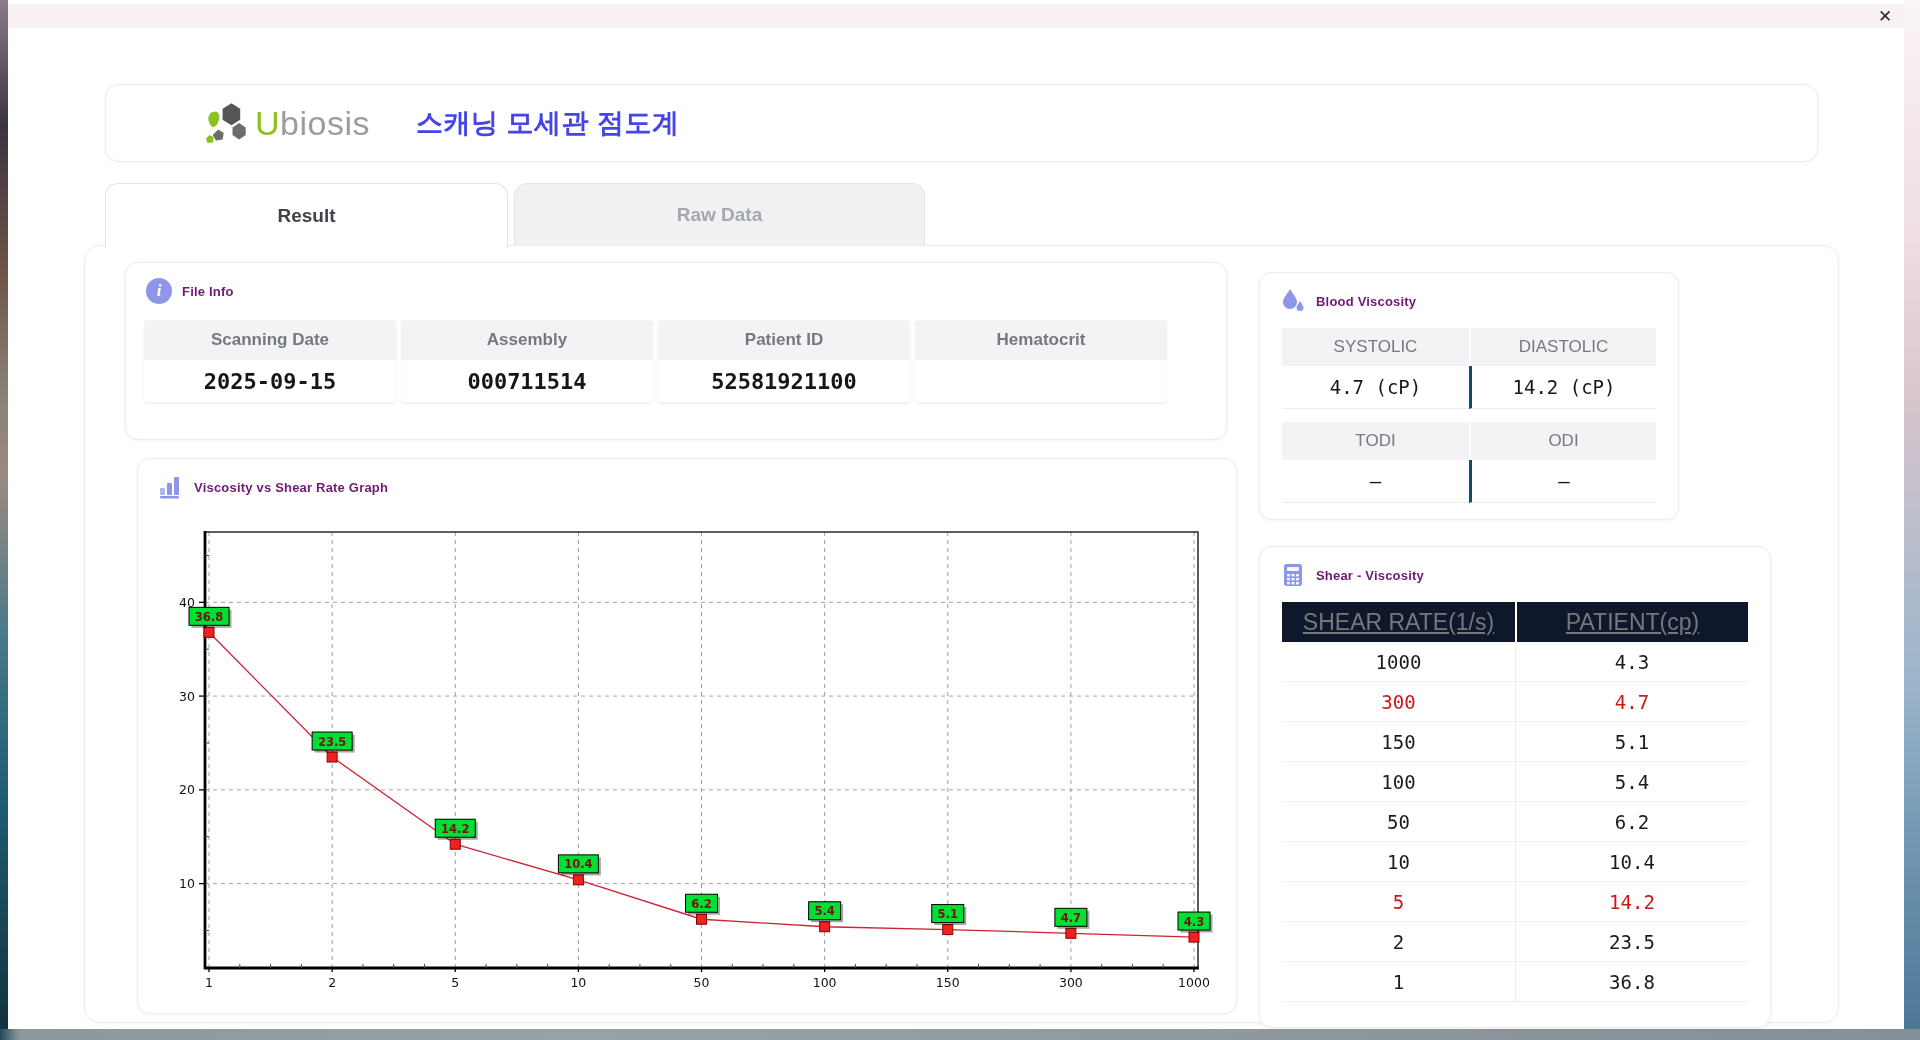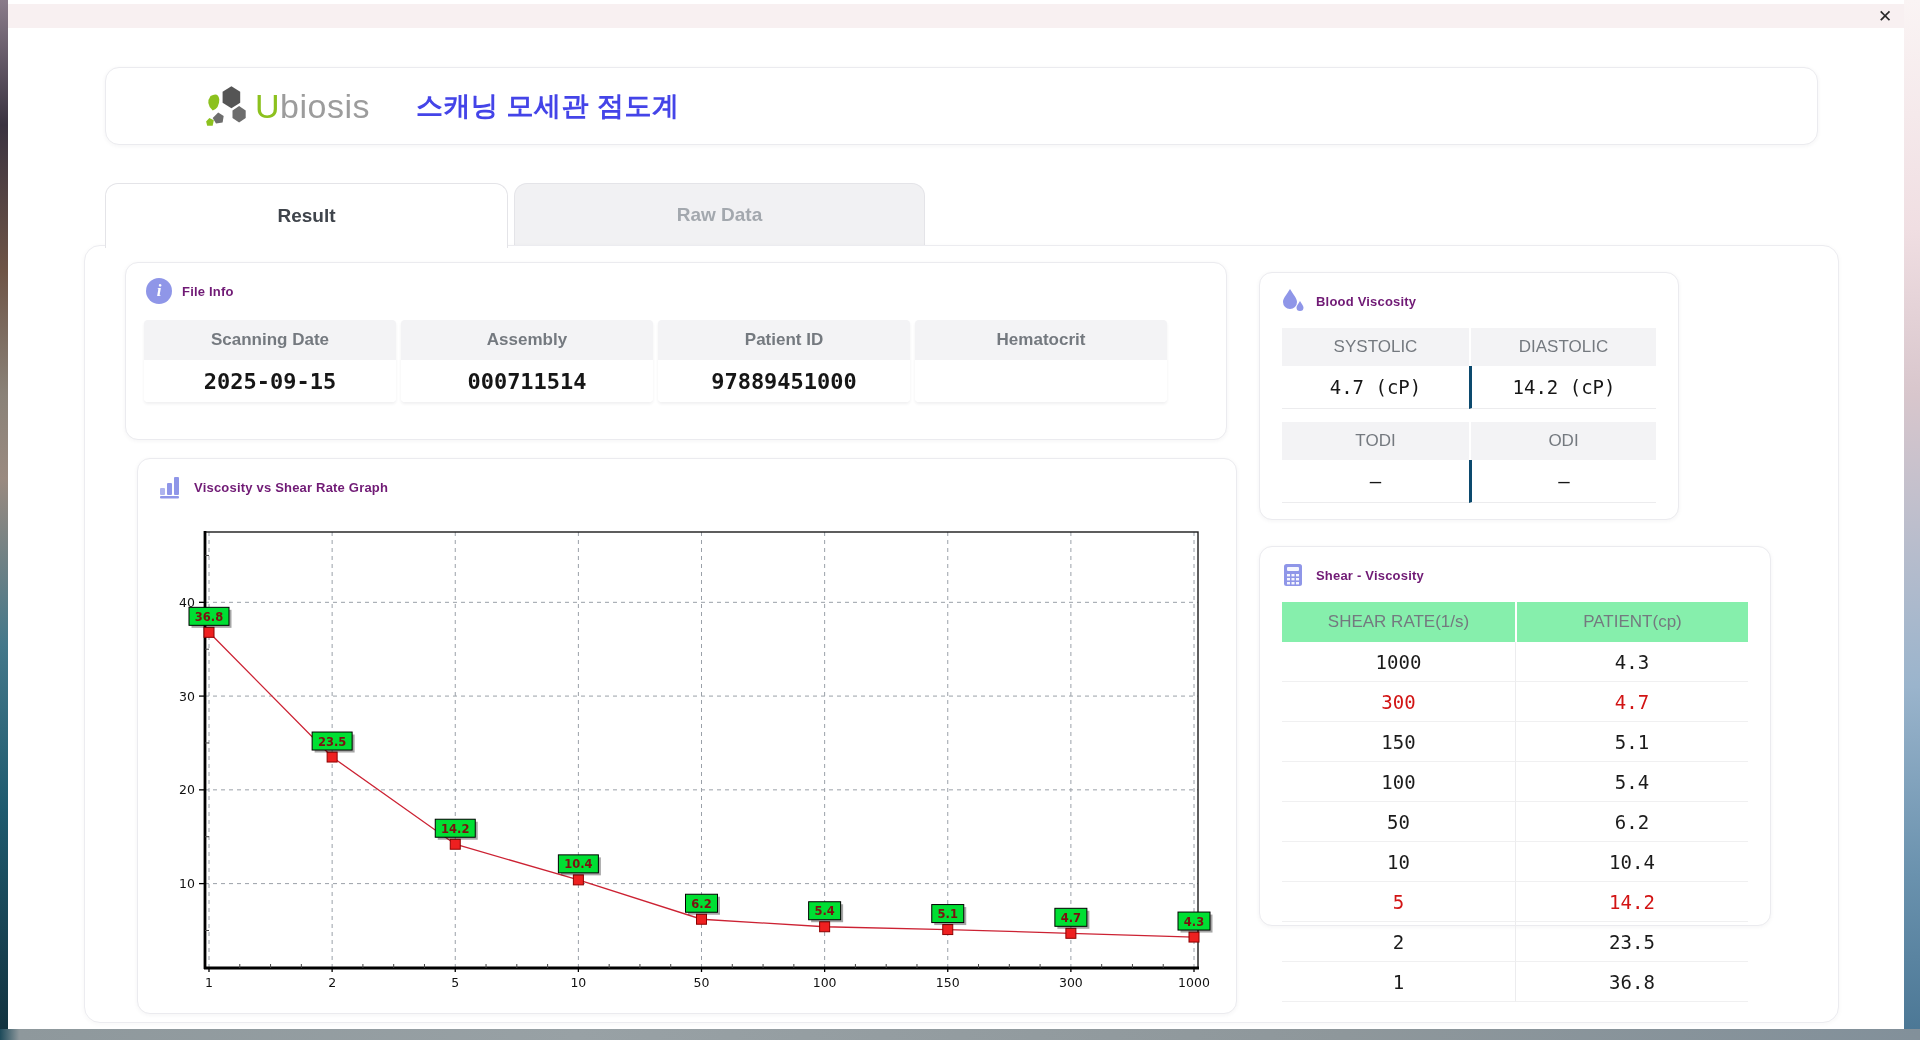--- a/index.html
+++ b/index.html
@@ -14,21 +14,21 @@
     background:linear-gradient(180deg,#faf4f4 0%,#f0dee2 22%,#d8c6cc 38%,#9ab4cc 66%,#6a92ae 84%,#4a7694 100%); }
   .taskbar-strip { position:absolute; left:0; bottom:0; width:1920px; height:11px;
     background:linear-gradient(90deg,#1d4a5a 0%,#8e989c 1%,#98a1a5 30%,#8e979b 70%,#82909a 100%); }
 
   .app-window { position:absolute; left:8px; top:0; width:1896px; height:1029px; background:#ffffff; }
   .titlebar { position:absolute; left:0; top:4px; width:1896px; height:24px; background:#f8f0f1; }
   .close-btn { position:absolute; right:6px; top:1px; width:26px; height:22px; border:none; background:transparent;
     font-size:17px; line-height:22px; color:#2a2a2a; cursor:pointer; font-family:"DejaVu Sans", sans-serif; }
 
   
-  .header-card { position:absolute; left:97px; top:67px; width:1713px; height:78px; background:#fff;
+  .header-card { position:absolute; left:97px; top:84px; width:1713px; height:78px; background:#fff;
     border:1px solid #ebebef; border-radius:14px; box-shadow:0 1px 4px rgba(40,40,60,0.05);
     display:flex; align-items:center; }
   .logo { display:flex; align-items:center; margin-left:95px; }
   .logo-icon { width:52px; height:44px; }
   .logo-text { font-size:34px; letter-spacing:0.5px; margin-left:2px; font-weight:500; }
   .logo-u { color:#8cc11e; }
   .logo-rest { color:#9c9c9c; }
   .app-title { margin-left:46px; font-size:27px; font-weight:bold; color:#4444e8; letter-spacing:0.5px; }
 
   
@@ -63,25 +63,25 @@
   .bv-group { margin-bottom:13px; }
   .bv-row { display:grid; grid-template-columns:1fr 1fr; }
   .bv-head .bv-cell { background:#f3f3f5; color:#74797f; font-size:17px; height:38px;
     display:flex; align-items:center; justify-content:center; }
   .bv-head .bv-cell + .bv-cell { border-left:2px solid #ffffff; }
   .bv-vals .bv-cell { background:#fff; color:#161616; font-size:19px; height:43px;
     font-family:"DejaVu Sans Mono", monospace; display:flex; align-items:center; justify-content:center;
     border-bottom:1px solid #ececee; }
   .bv-vals .bv-cell + .bv-cell { border-left:3px solid #0c4a6e; }
 
-  .shear-card { left:1174px; top:300px; width:512px; height:380px; }
+  .shear-card { left:1174px; top:300px; width:512px; height:482px; }
   .sv-table { margin:14px 22px 0 22px; }
   .sv-row { display:grid; grid-template-columns:1fr 1fr; }
-  .sv-head .sv-cell { background:#86efac; color:#74797f; font-size:17px; height:40px;
-    display:flex; align-items:center; justify-content:center; }
+  .sv-head .sv-cell { background:#0f172a; color:#74797f; font-size:23px; height:40px;
+    display:flex; align-items:center; justify-content:center;text-decoration:underline; }
   .sv-head .sv-cell + .sv-cell { border-left:2px solid #ffffff; }
   .sv-body .sv-row .sv-cell { height:40px; font-size:19px; color:#1b1b1b;
     font-family:"DejaVu Sans Mono", monospace; display:flex; align-items:center; justify-content:center;
     border-bottom:1px solid #f0f0f1; }
   .sv-body .sv-row .sv-cell + .sv-cell { border-left:1px solid #ececee; }
   .sv-body .sv-row.alert .sv-cell { color:#d21414; }
 
   .icon-badge { width:26px; height:26px; border-radius:50%; background:#8f96e8; color:#fff;
     font-size:17px; font-style:italic; font-weight:bold; font-family:"Liberation Serif", serif;
     display:flex; align-items:center; justify-content:center; }
@@ -128,21 +128,21 @@
             <div class="field">
               <div class="field-label">Scanning Date</div>
               <div class="field-value">2025-09-15</div>
             </div>
             <div class="field">
               <div class="field-label">Assembly</div>
               <div class="field-value">000711514</div>
             </div>
             <div class="field">
               <div class="field-label">Patient ID</div>
-              <div class="field-value">97889451000</div>
+              <div class="field-value">52581921100</div>
             </div>
             <div class="field">
               <div class="field-label">Hematocrit</div>
               <div class="field-value"></div>
             </div>
           </div>
       </section>
 
       <section class="card graph-card">
         <div class="card-title-row">

